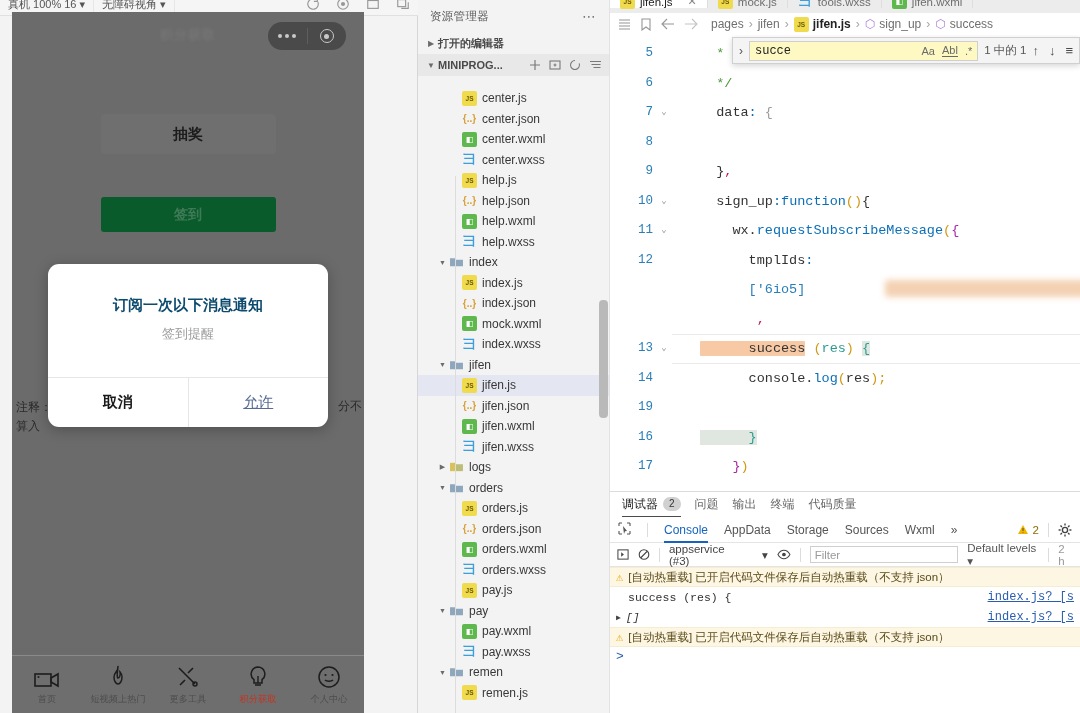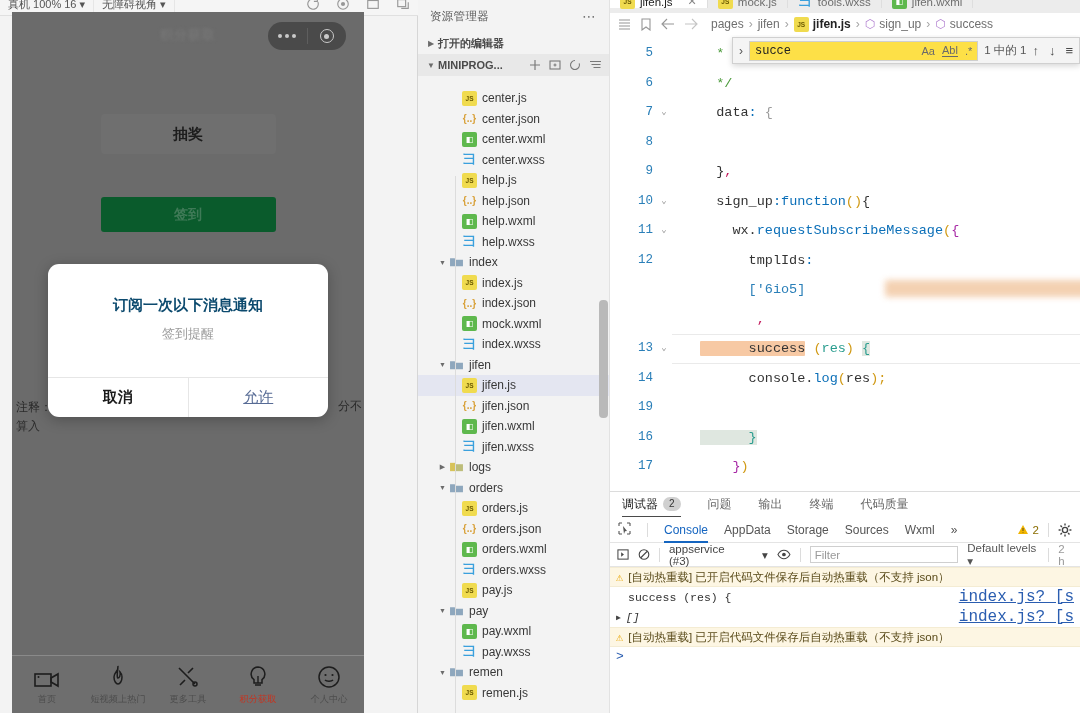--- a/index.html
+++ b/index.html
@@ -108,21 +108,21 @@
   .crumb.strong { color:#222; font-weight:700; }
   .hexa { color:#b07ed0; font-size:12px; }
 
   .code-wrap { position:relative; flex:1; overflow:hidden; background:#fff; }
   .find {
     position:absolute; right:0; top:2px; width:348px; height:27px; z-index:20;
     background:#f4f4f4; border:1px solid #d0d0d0; box-shadow:0 2px 6px rgba(0,0,0,.16);
     display:flex; align-items:center; padding:0 6px; gap:6px;
   }
   .find .tgl { color:#555; font-size:12px; }
-  .findbox { flex:1; height:20px; background:#fde047; border:1px solid #cfcfcf; display:flex; align-items:center; padding:0 5px; gap:8px; }
+  .findbox { flex:1; height:20px; background:#fef9c3; border:1px solid #cfcfcf; display:flex; align-items:center; padding:0 5px; gap:8px; }
   .findbox input { border:0; outline:0; font-size:12px; font-family:"Liberation Mono","DejaVu Sans Mono",monospace; color:#222; width:92px; background:transparent; }
   .fopts { margin-left:auto; display:flex; align-items:center; gap:7px; color:#6a6a6a; font-size:11px; }
   .fopts .ab { border-bottom:1px solid #6a6a6a; }
   .fcount { font-size:11.5px; color:#555; white-space:nowrap; }
   .farrows { display:flex; align-items:center; gap:10px; color:#4a4a4a; font-size:13px; }
 
   .code { font-family:"Liberation Mono","DejaVu Sans Mono",monospace; font-size:13.5px; line-height:29.5px; padding-top:4px; position:relative; }
   .cl { display:flex; align-items:flex-start; height:29.5px; position:relative; }
   .ln { width:46px; text-align:right; color:#2a7fb8; font-size:12.5px; flex:0 0 46px; padding-right:3px; }
   .fold { width:16px; text-align:center; color:#8a8a8a; font-size:9px; flex:0 0 16px; }
@@ -130,37 +130,37 @@
   .k-purple{color:#a626a4;} .k-blue{color:#0b6fb8;} .k-teal{color:#2a9d8f;}
   .k-gold{color:#d19a16;} .k-green{color:#4a9a3a;} .k-str{color:#2a7fb8;}
   .k-dim{color:#9b9b9b;} .k-pink{color:#c2185b;}
   .hl { background:#f7c9a4; border-radius:1px; }
   .cur-line { position:absolute; left:62px; right:0; height:29.5px; border-top:1px solid #eaeaea; border-bottom:1px solid #eaeaea; }
   .brk { background:#dfe7e0; }
   .redact { position:absolute; height:17px; background:#f2c9a5; filter:blur(3.2px); opacity:.85; border-radius:2px; }
 
   
   .debug { flex:0 0 222px; height:222px; border-top:1px solid #dcdcdc; background:#fff; display:flex; flex-direction:column; }
-  .dtabs { height:25px; display:flex; align-items:center; gap:27px; padding:0 12px; font-size:12px; color:#666; }
+  .dtabs { height:25px; display:flex; align-items:center; gap:14px; padding:0 12px; font-size:12px; color:#666; }
   .dtab { display:flex; align-items:center; gap:5px; height:25px; }
   .dtab.act { color:#1a1a1a; border-bottom:1px solid #4a4a4a; }
   .badge { background:#d0d0d0; color:#333; border-radius:8px; font-size:10px; padding:0 6px; height:14px; line-height:14px; }
   .ctabs { height:26px; display:flex; align-items:center; gap:16px; padding:0 8px; border-bottom:1px solid #e4e4e4; font-size:12px; color:#555; }
   .ctab { height:26px; line-height:26px; }
   .ctab.act { color:#1565c0; border-bottom:2px solid #1565c0; }
   .ctabs .right { margin-left:auto; display:flex; align-items:center; gap:9px; }
   .warnpill { color:#8a6d00; display:flex; align-items:center; gap:4px; font-size:11.5px; }
   .filtrow { height:24px; display:flex; align-items:center; gap:9px; padding:0 7px; border-bottom:1px solid #e4e4e4; font-size:11.5px; color:#555; }
   .srcsel { display:flex; align-items:center; gap:22px; color:#444; }
   .filtinput { width:160px; height:17px; border:1px solid #cfcfcf; background:#fff; font-size:11.5px; color:#9a9a9a; padding:0 4px; line-height:17px; }
   .vsep { width:1px; height:14px; background:#dcdcdc; }
   .conlog { flex:1; overflow:hidden; font-family:"Liberation Mono","DejaVu Sans Mono",monospace; font-size:11.5px; }
   .lrow { min-height:20px; display:flex; align-items:center; padding:1px 6px; position:relative; }
   .lrow.warn { background:#fdf6e3; border-top:1px solid #f4ecd3; border-bottom:1px solid #f4ecd3; color:#5a4b1a; }
-  .lrow .src { margin-left:auto; color:#2a5db0; text-decoration:underline; font-size:16px; white-space:nowrap; }
+  .lrow .src { margin-left:auto; color:#2a5db0; text-decoration:underline; font-size:12px; white-space:nowrap; }
   .wi { color:#e8a500; margin-right:5px; font-size:12px; }
   .prompt { color:#2a5db0; font-size:13px; padding:2px 6px; }
   .tri { color:#444; font-size:8px; margin-right:5px; }
   .cn { font-family:"Liberation Sans","DejaVu Sans",sans-serif; }
 </style>
 </head>
 <body>
 
 <div class="app">
 
@@ -263,21 +263,21 @@
               </svg>
           </div>
           <div class="lb">个人中心</div>
         </div>
       </div>
     </div>
 
     <div style="position:absolute;left:48px;top:264px;width:280px;background:#fff;border-radius:11px;box-shadow:0 3px 14px rgba(0,0,0,.25);overflow:hidden;">
       <div style="padding:32px 20px 10px;text-align:center;font-size:15px;font-weight:700;color:#0c4a6e;">订阅一次以下消息通知</div>
       <div style="padding:0 20px 34px;text-align:center;font-size:13px;color:#9b9b9b;">签到提醒</div>
-      <div style="display:flex;border-top:1px solid #e6e6e6;height:40px;">
+      <div style="display:flex;border-top:1px solid #e6e6e6;height:50px;">
         <div style="flex:1;display:flex;align-items:center;justify-content:center;font-size:15px;font-weight:700;color:#1a1a1a;border-right:1px solid #e6e6e6;">取消</div>
         <div style="flex:1;display:flex;align-items:center;justify-content:center;font-size:15px;color:#576b95;text-decoration:underline;">允许</div>
       </div>
     </div>
   </div>
 
   <div class="explorer">
     <div class="exp-title">
       <span>资源管理器</span>
       <span class="dots">⋯</span>

